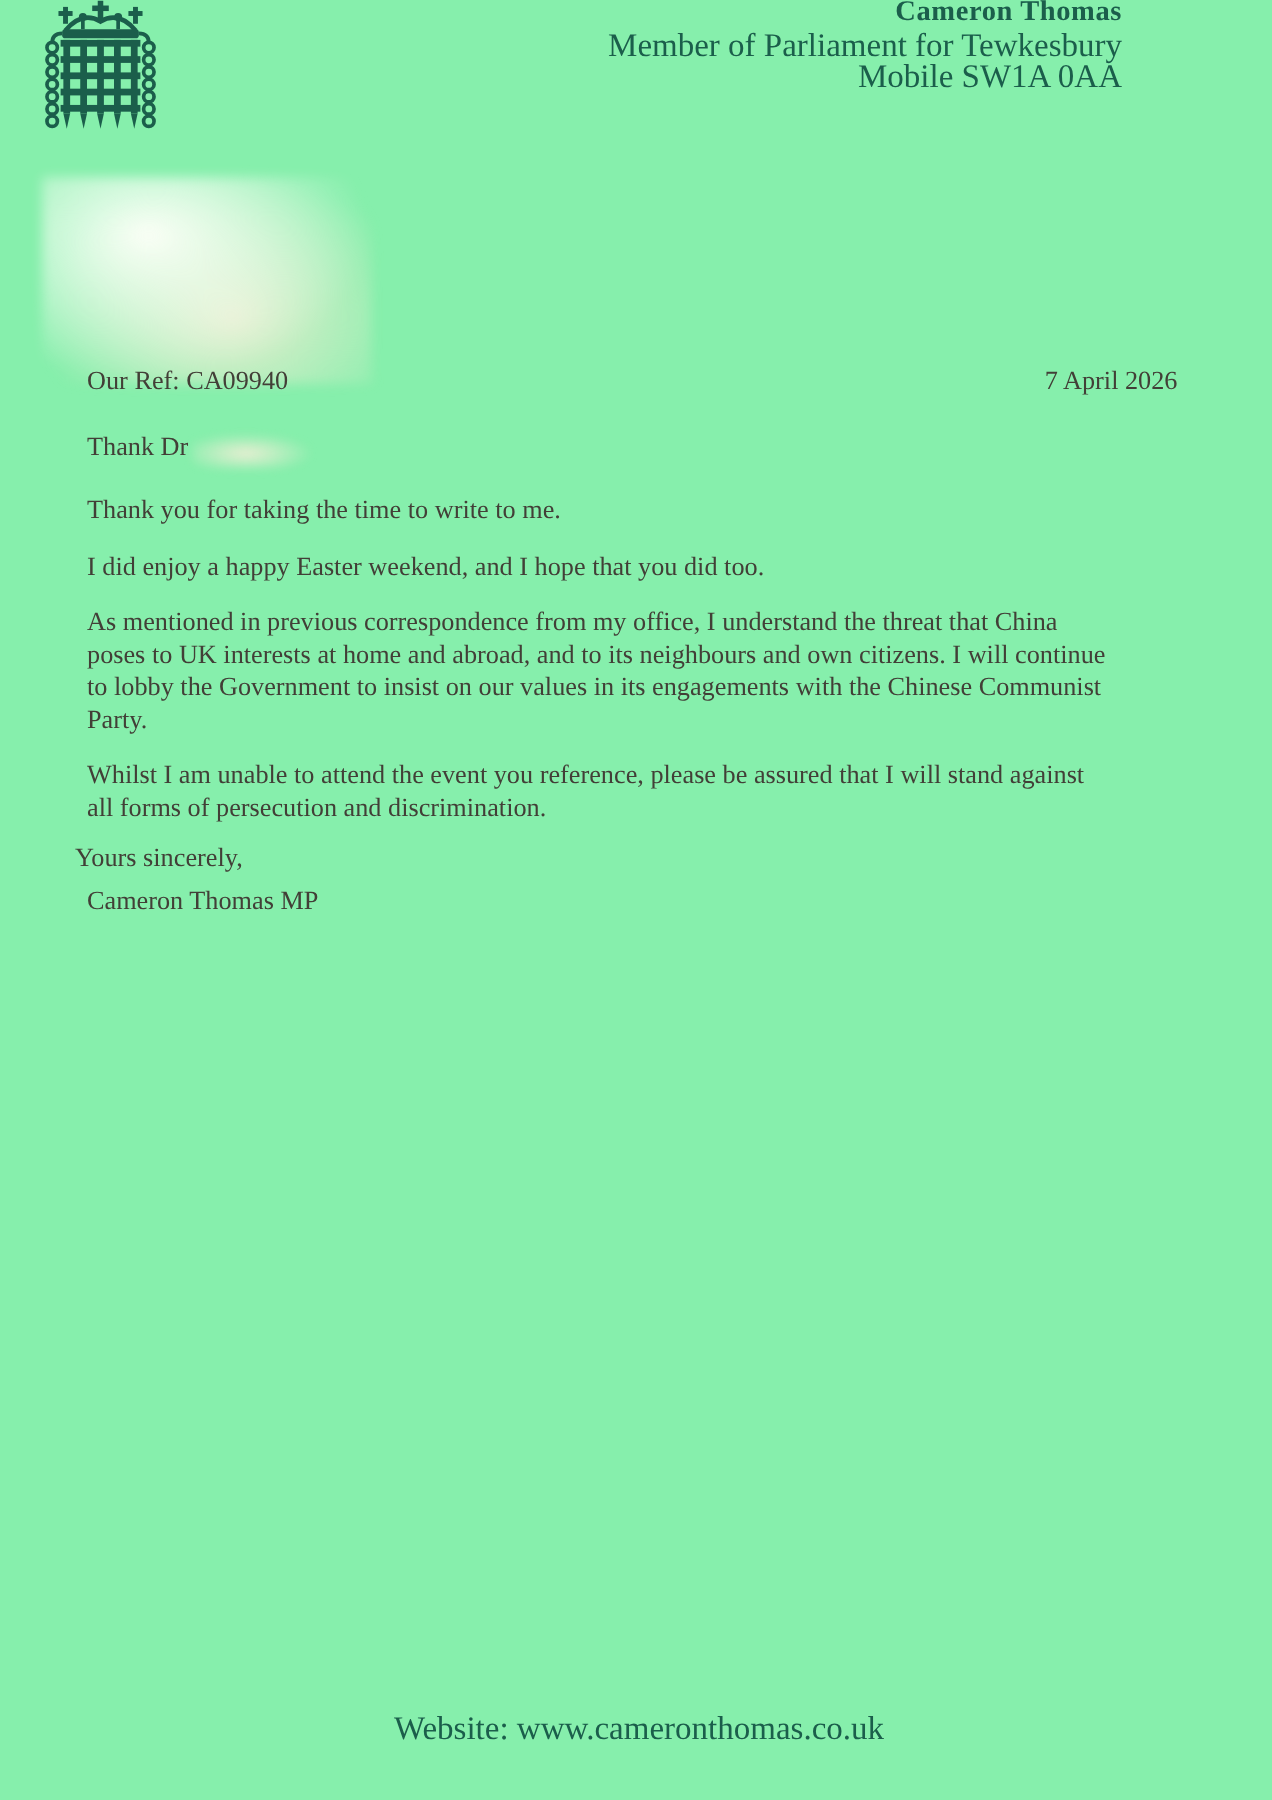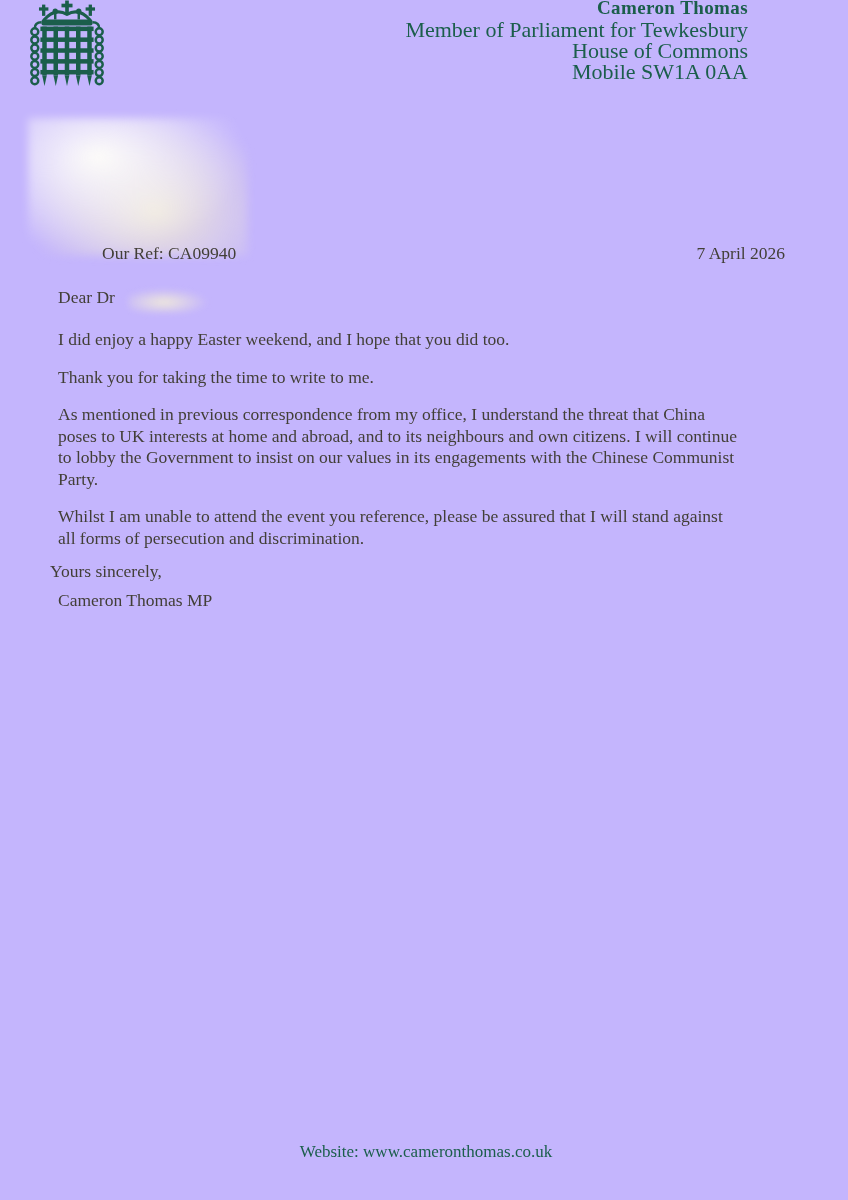--- a/index.html
+++ b/index.html
@@ -5,21 +5,21 @@
   * { margin: 0; padding: 0; box-sizing: border-box; }
   html, body { width: 848px; }
   body {
     font-family: "Liberation Serif", serif;
     background: #ffffff;
   }
   .page {
     position: relative;
     width: 848px;
     height: 1200px;
-    background: #c4b5fd;
+    background: #86efac;
     overflow: hidden;
   }
 
   
   .crest {
     position: absolute;
     left: 28px;
     top: 0px;
     width: 78px;
     height: 90px;
@@ -66,21 +66,20 @@
 
   
   .letter-text { color: #423f37; font-size: 17.5px; }
   .ref-date-row {
     position: absolute;
     top: 243px;
     left: 58px;
     right: 63px;
     display: flex;
     justify-content: space-between;
-    margin-left: 44px;
   }
   .salutation {
     position: absolute;
     top: 287px;
     left: 58px;
   }
   .body-block {
     position: absolute;
     top: 329px;
     left: 58px;
@@ -102,21 +101,21 @@
   }
 
   
   .footer {
     position: absolute;
     left: 4px;
     right: 0;
     top: 1140px;
     text-align: center;
     color: #1b5e4b;
-    font-size: 17px;
+    font-size: 22px;
     line-height: 24px;
   }
 </style>
 </head>
 <body>
 
 <div class="page">
 
   <div class="crest">
     <svg viewBox="0 0 76 88" width="78" height="90" xmlns="http://www.w3.org/2000/svg">
@@ -177,37 +176,36 @@
           <path d="M6.5,27.8 Q6.5,22 13,21.8"></path>
           <path d="M69.5,27.8 Q69.5,22 63,21.8"></path>
         </g>
       </g>
     </svg>
   </div>
 
   <div class="header-block">
     <div class="header-name">Cameron Thomas</div>
     <div class="header-line">Member of Parliament for Tewkesbury</div>
-    <div class="header-line">House of Commons</div>
     <div class="header-line">Mobile SW1A 0AA</div>
   </div>
 
   <div class="address-redaction"></div>
 
   <div class="ref-date-row letter-text">
     <span>Our Ref: CA09940</span>
     <span>7 April 2026</span>
   </div>
 
-  <div class="salutation letter-text">Dear Dr</div>
+  <div class="salutation letter-text">Thank Dr</div>
   <div class="name-redaction"></div>
 
   <div class="body-block letter-text">
+    <p>Thank you for taking the time to write to me.</p>
     <p>I did enjoy a happy Easter weekend, and I hope that you did too.</p>
-    <p>Thank you for taking the time to write to me.</p>
     <p>As mentioned in previous correspondence from my office, I understand the threat that China poses to UK interests at home and abroad, and to its neighbours and own citizens. I will continue to lobby the Government to insist on our values in its engagements with the Chinese Communist Party.</p>
     <p>Whilst I am unable to attend the event you reference, please be assured that I will stand against all forms of persecution and discrimination.</p>
   </div>
 
   <div class="closing letter-text">Yours sincerely,</div>
   <div class="signature letter-text">Cameron Thomas MP</div>
 
   <div class="footer">
     <div>Website: www.cameronthomas.co.uk</div>
   </div>

